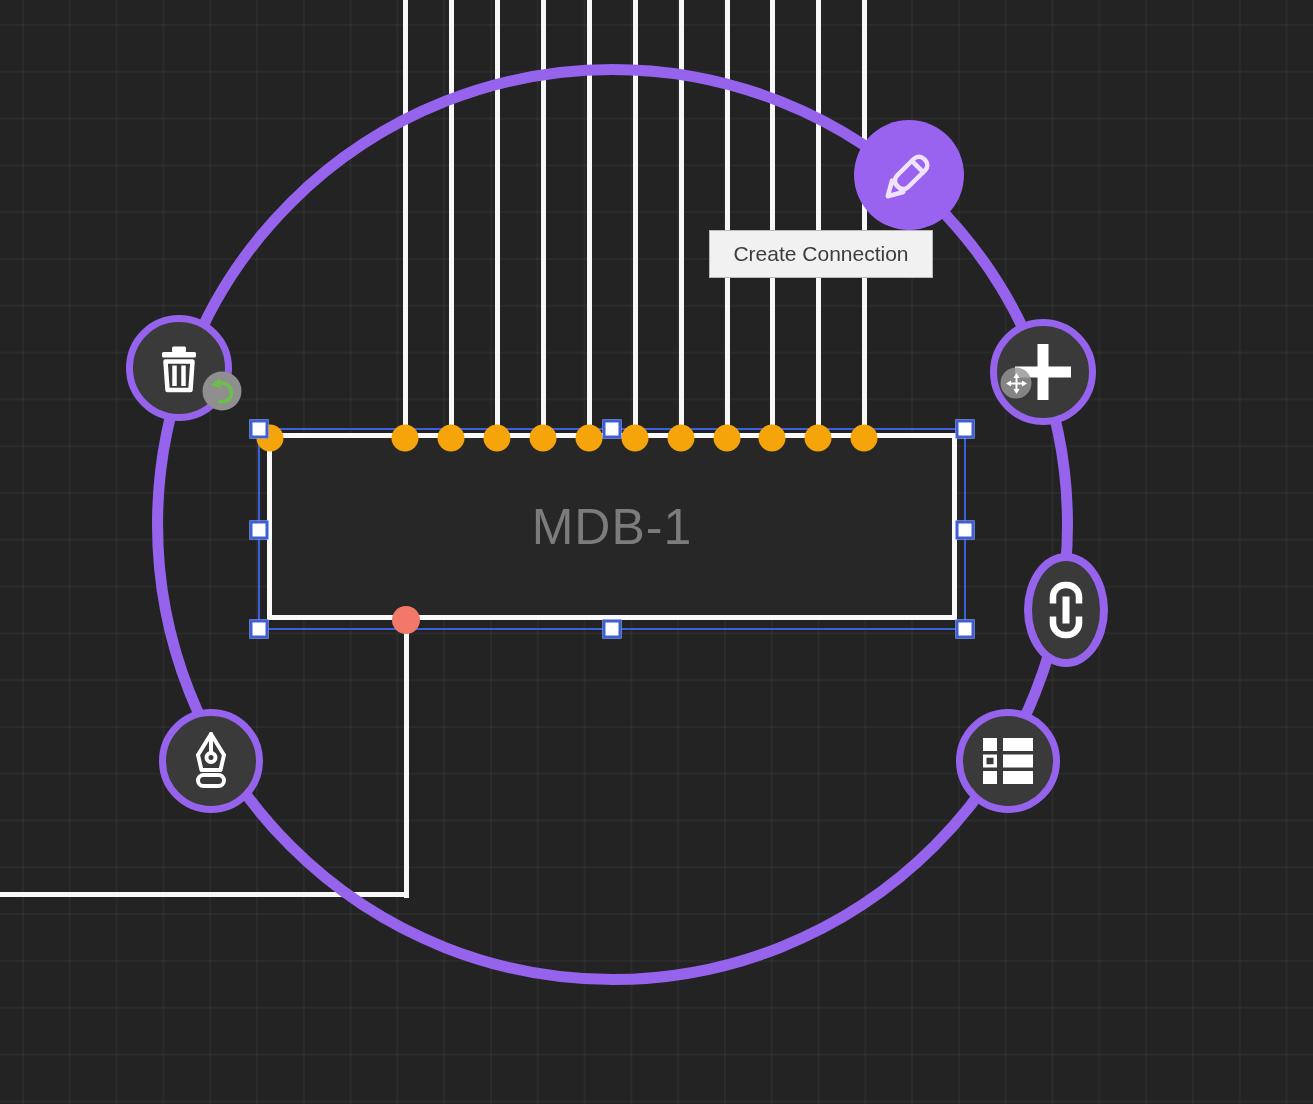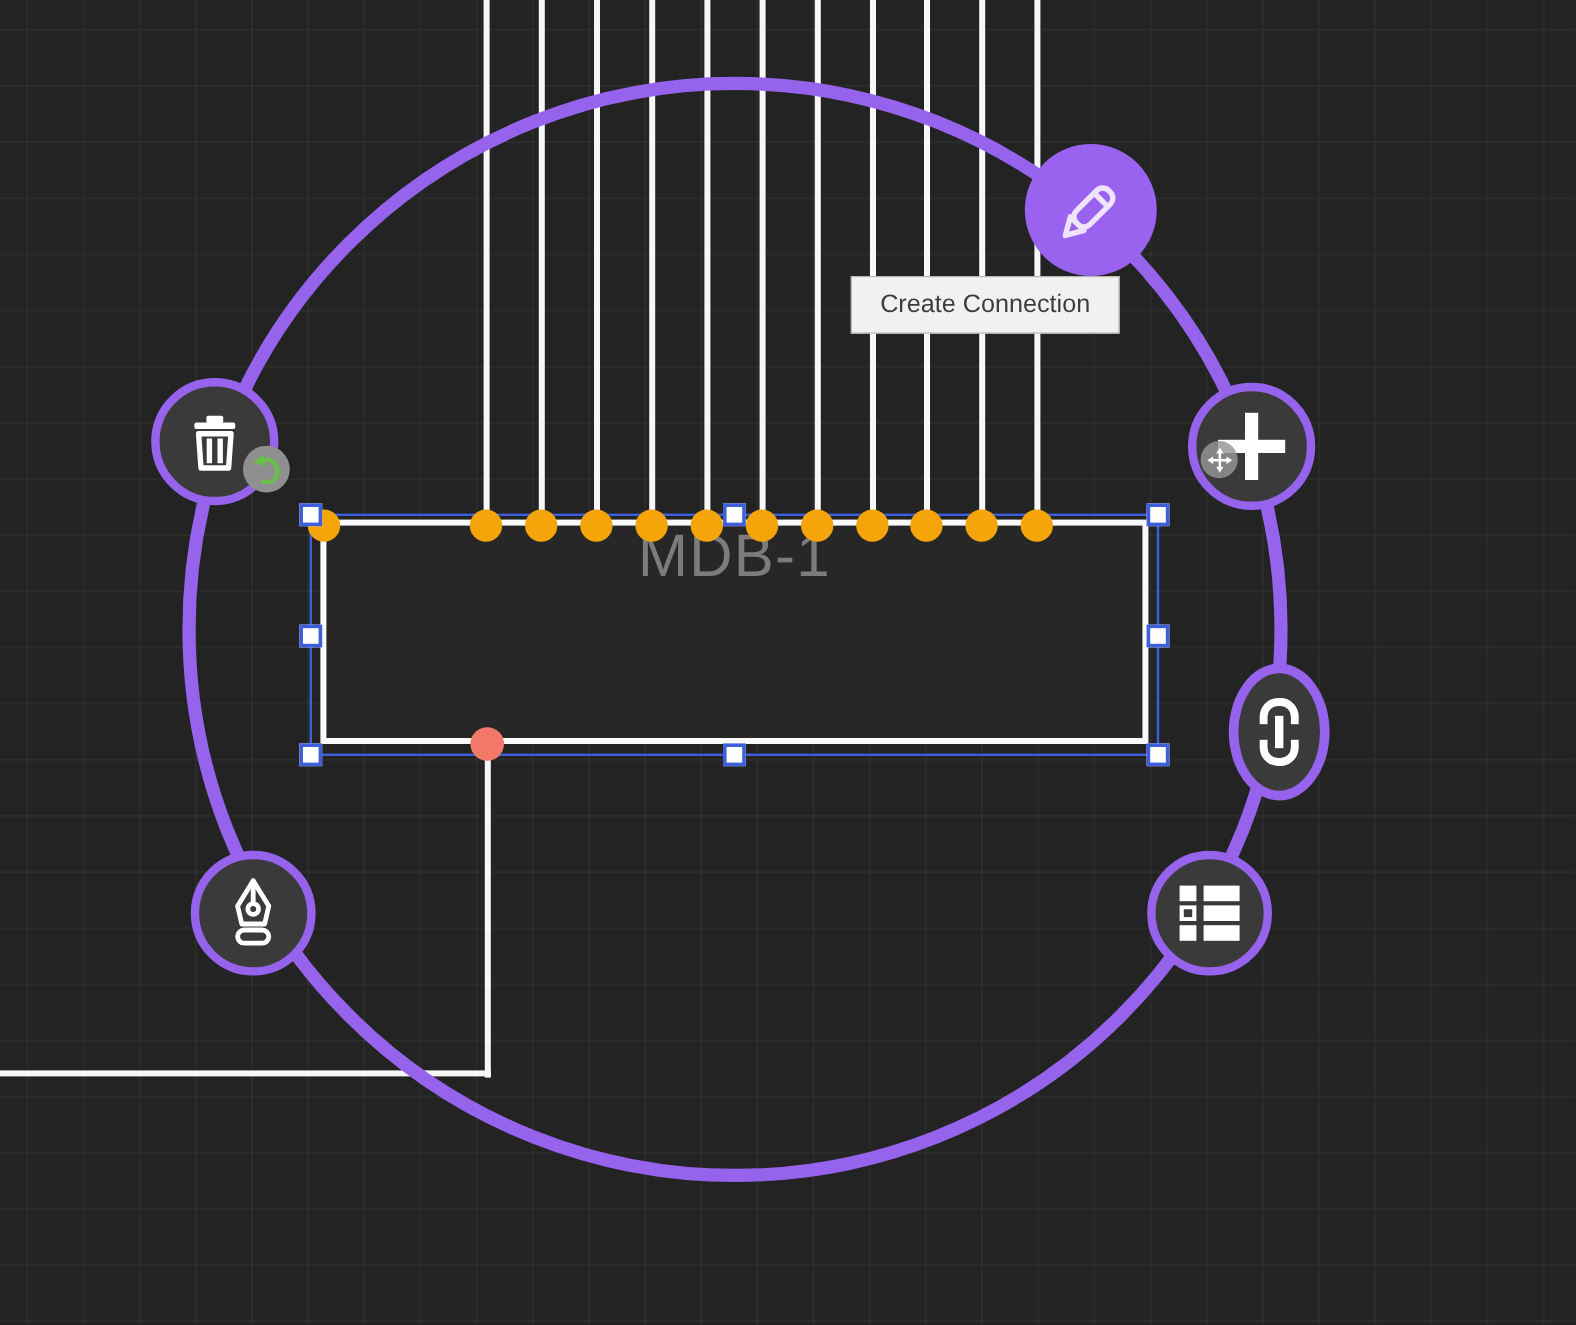--- a/index.html
+++ b/index.html
@@ -27,21 +27,21 @@
   .elbow-h{position:absolute;left:0;top:892px;width:409px;height:5px;background:var(--wire);}
   
   .ring{
     position:absolute;left:152px;top:64px;width:921px;height:921px;
     border:11px solid var(--ring);border-radius:50%;box-sizing:border-box;
   }
   
   .node{
     position:absolute;left:267px;top:433px;width:690px;height:187px;
     box-sizing:border-box;border:5px solid #fafafa;background:var(--node-fill);
-    display:flex;flex-direction:column;align-items:center;
+    display:flex;align-items:center;justify-content:center;
     gap:34px;
   }
   .node-title,.node-sub{
     color:var(--node-text);font-size:50px;line-height:1;letter-spacing:1px;
   }
   
   .selbox{
     position:absolute;left:258px;top:428px;width:708px;height:202px;
     box-sizing:border-box;border:2.5px solid var(--sel);
   }

